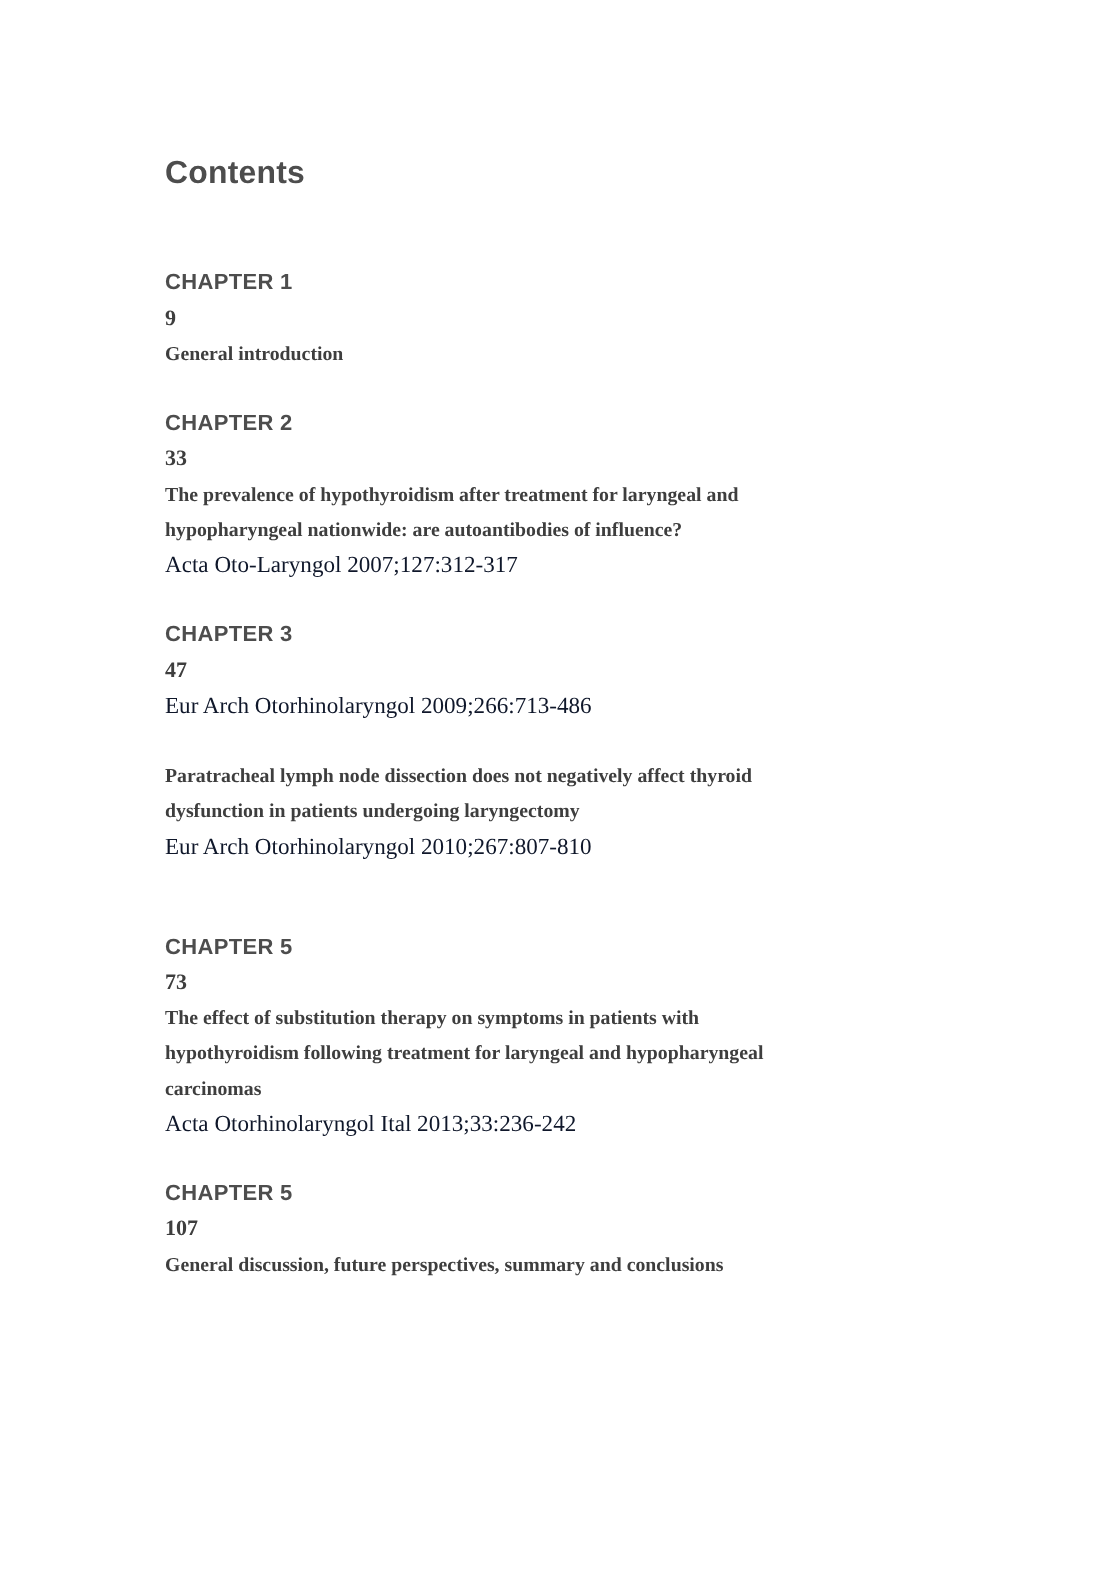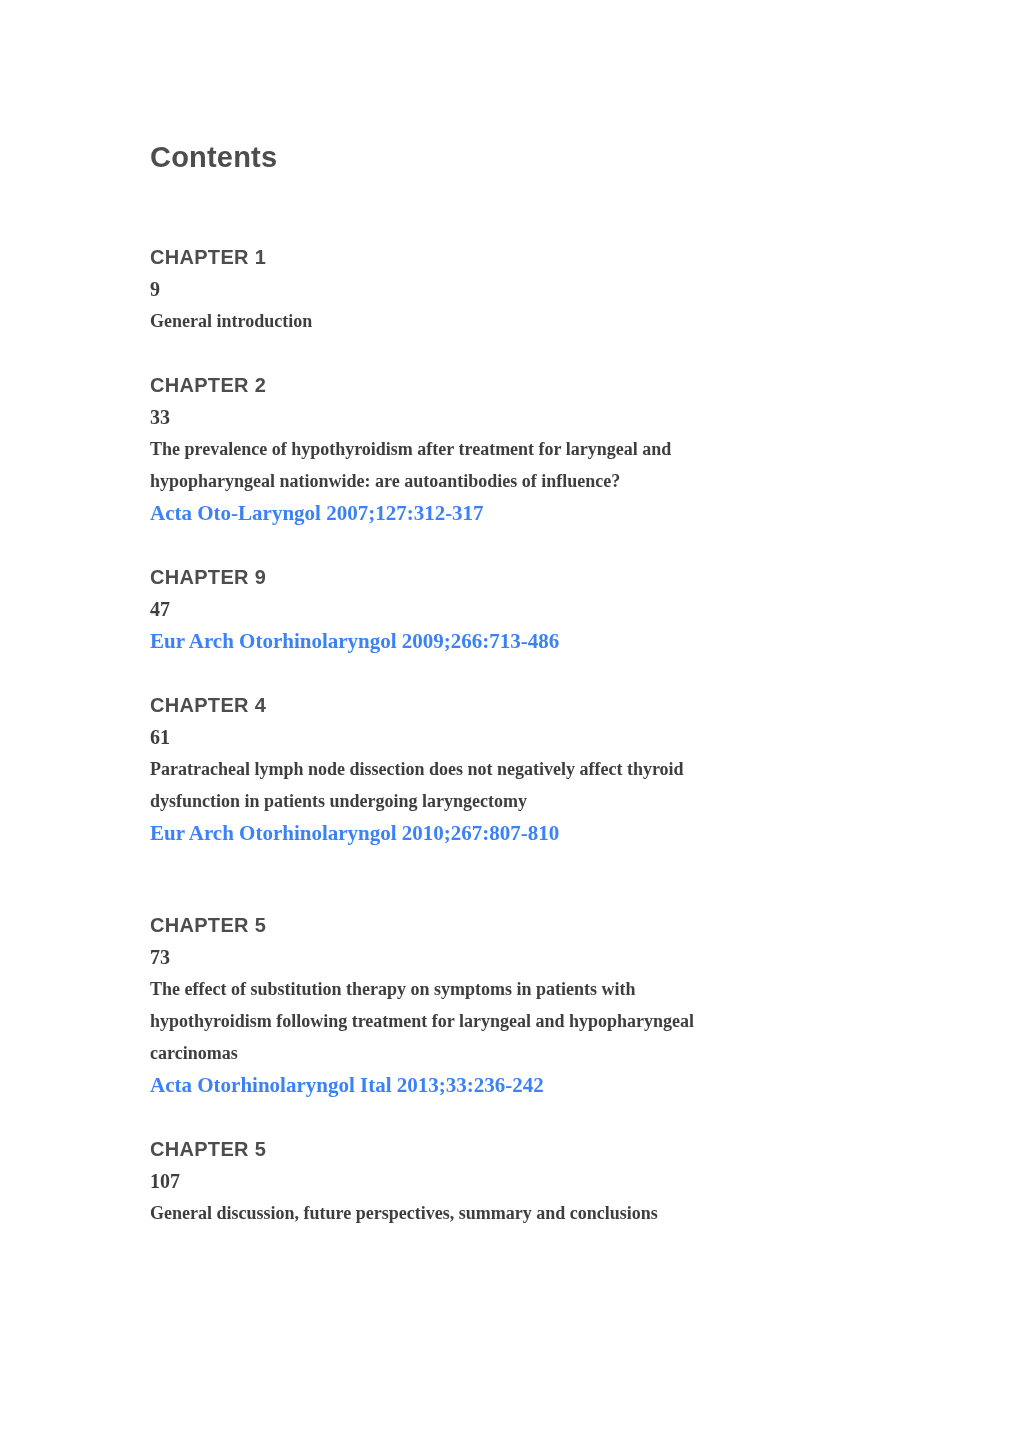--- a/index.html
+++ b/index.html
@@ -50,23 +50,23 @@
     font-family: "Liberation Serif", serif;
     font-size: 18px;
     font-weight: bold;
     line-height: 32px;
     color: #3e3e3e;
     white-space: pre-wrap;
   }
   .chapter-citation {
     font-family: "Liberation Serif", serif;
     font-size: 21px;
-    font-weight: bold;
+    font-weight: normal;
     line-height: 32px;
-    color: #3b82f6;
+    color: #0f172a;
   }
   .chapter-citation:empty { display: none; }
 </style>
 </head>
 <body>
 
 <div class="page">
 
   <h1 class="toc-title">Contents</h1>
 
@@ -84,31 +84,27 @@
       <span class="chapter-label">CHAPTER 2</span>
       <span class="chapter-page">33</span>
     </div>
     <div class="chapter-title">The prevalence of hypothyroidism after treatment for laryngeal and
 hypopharyngeal nationwide: are autoantibodies of influence?</div>
     <div class="chapter-citation">Acta Oto-Laryngol 2007;127:312-317</div>
   </div>
 
   <div class="chapter">
     <div class="chapter-head">
-      <span class="chapter-label">CHAPTER 9</span>
+      <span class="chapter-label">CHAPTER 3</span>
       <span class="chapter-page">47</span>
     </div>
     <div class="chapter-citation">Eur Arch Otorhinolaryngol 2009;266:713-486</div>
   </div>
 
   <div class="chapter gap-large">
-    <div class="chapter-head">
-      <span class="chapter-label">CHAPTER 4</span>
-      <span class="chapter-page">61</span>
-    </div>
     <div class="chapter-title">Paratracheal lymph node dissection does not negatively affect thyroid
 dysfunction in patients undergoing laryngectomy</div>
     <div class="chapter-citation">Eur Arch Otorhinolaryngol 2010;267:807-810</div>
   </div>
 
   <div class="chapter">
     <div class="chapter-head">
       <span class="chapter-label">CHAPTER 5</span>
       <span class="chapter-page">73</span>
     </div>

